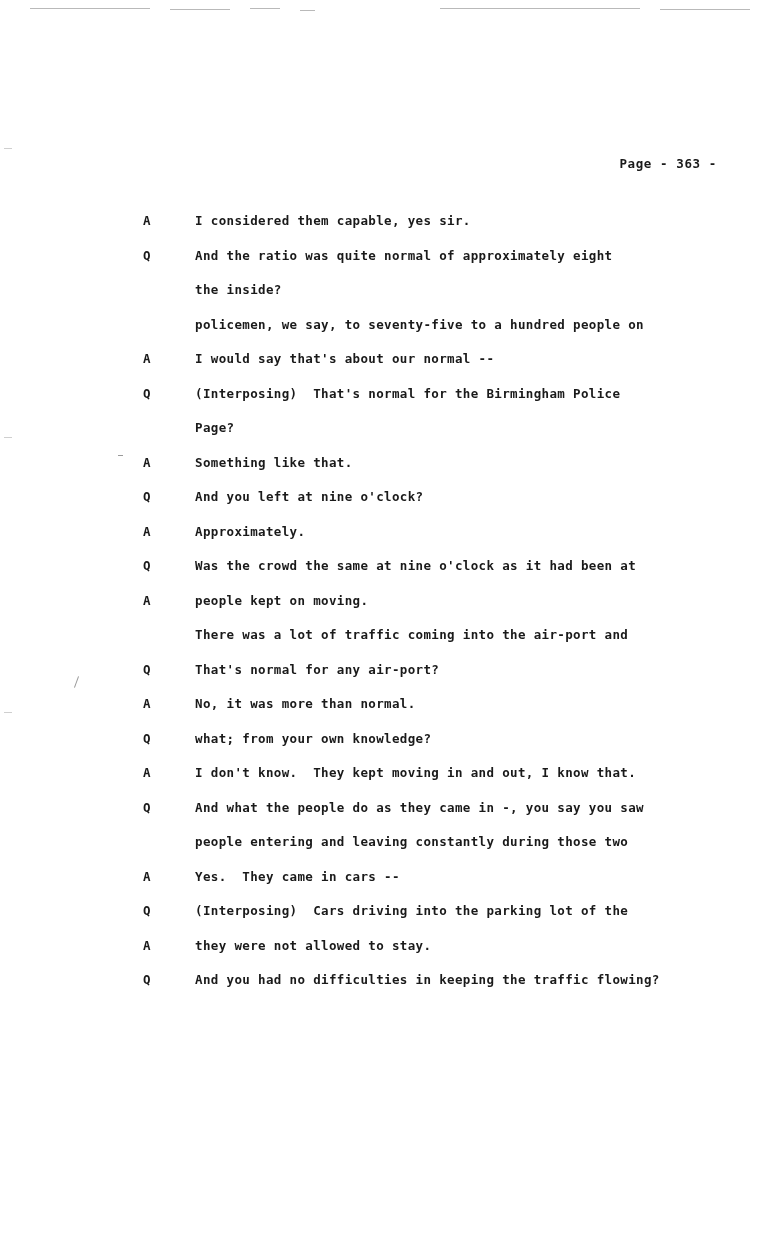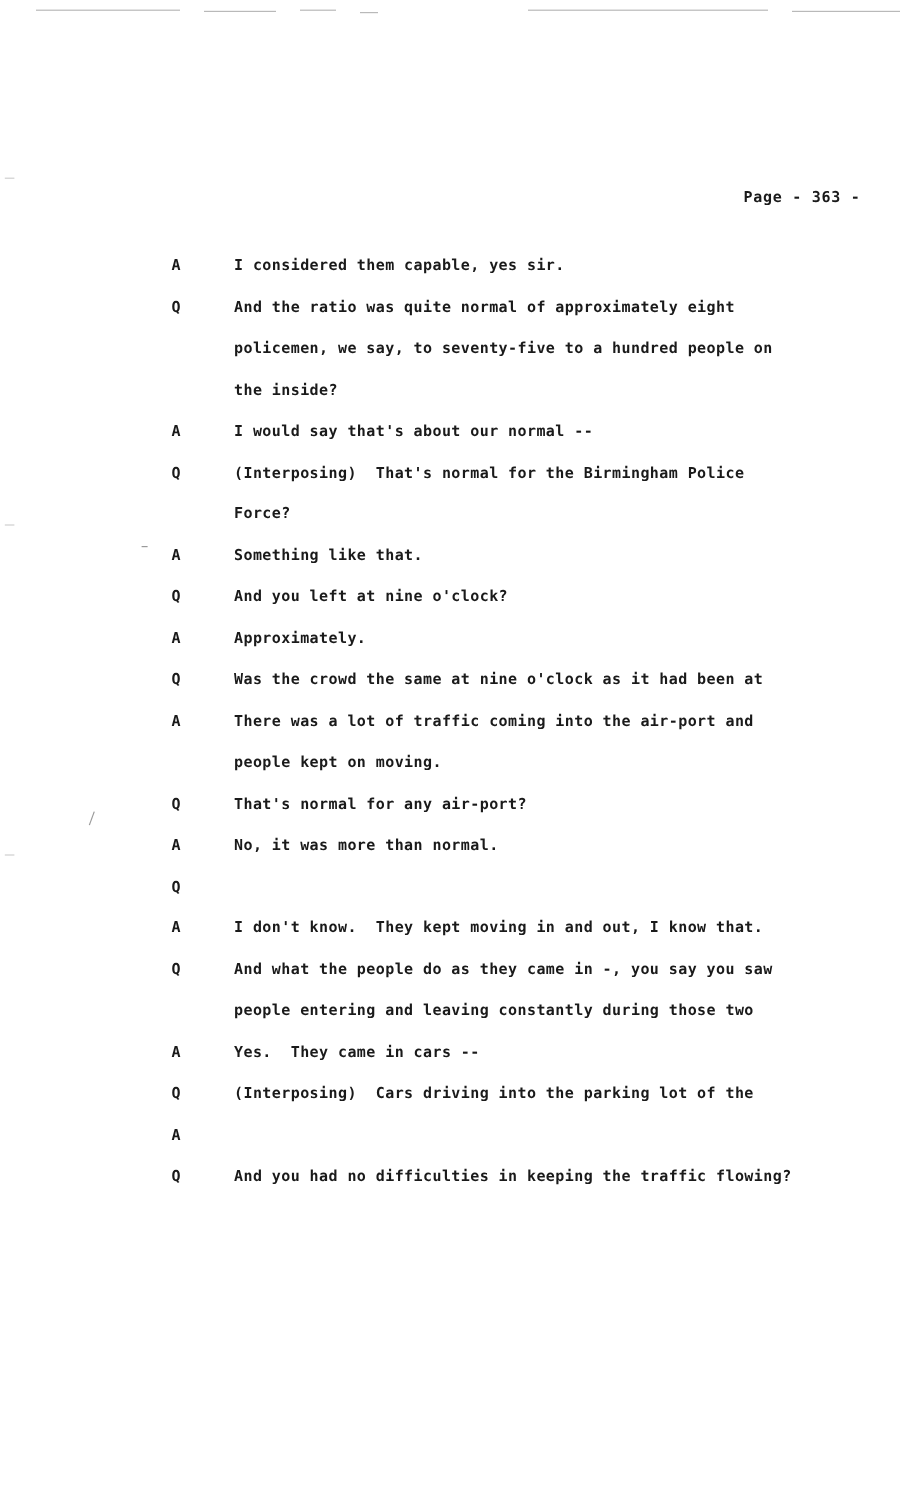--- a/index.html
+++ b/index.html
@@ -119,37 +119,37 @@
       <div class="speaker">A</div>
       <div class="lines">
         <div class="line">I considered them capable, yes sir.</div>
       </div>
     </div>
 
     <div class="qa-block">
       <div class="speaker">Q</div>
       <div class="lines">
         <div class="line">And the ratio was quite normal of approximately eight</div>
+        <div class="line">the inside?</div>
         <div class="line">policemen, we say, to seventy-five to a hundred people on</div>
-        <div class="line">the inside?</div>
       </div>
     </div>
 
     <div class="qa-block">
       <div class="speaker">A</div>
       <div class="lines">
         <div class="line">I would say that's about our normal --</div>
       </div>
     </div>
 
     <div class="qa-block">
       <div class="speaker">Q</div>
       <div class="lines">
         <div class="line">(Interposing)  That's normal for the Birmingham Police</div>
-        <div class="line">Force?</div>
+        <div class="line">Page?</div>
       </div>
     </div>
 
     <div class="qa-block">
       <div class="speaker">A</div>
       <div class="lines">
         <div class="line">Something like that.</div>
       </div>
     </div>
 
@@ -170,42 +170,43 @@
     <div class="qa-block">
       <div class="speaker">Q</div>
       <div class="lines">
         <div class="line">Was the crowd the same at nine o'clock as it had been at</div>
       </div>
     </div>
 
     <div class="qa-block">
       <div class="speaker">A</div>
       <div class="lines">
+        <div class="line">people kept on moving.</div>
         <div class="line">There was a lot of traffic coming into the air-port and</div>
-        <div class="line">people kept on moving.</div>
       </div>
     </div>
 
     <div class="qa-block">
       <div class="speaker">Q</div>
       <div class="lines">
         <div class="line">That's normal for any air-port?</div>
       </div>
     </div>
 
     <div class="qa-block">
       <div class="speaker">A</div>
       <div class="lines">
         <div class="line">No, it was more than normal.</div>
       </div>
     </div>
 
     <div class="qa-block">
       <div class="speaker">Q</div>
       <div class="lines">
+        <div class="line">what; from your own knowledge?</div>
       </div>
     </div>
 
     <div class="qa-block">
       <div class="speaker">A</div>
       <div class="lines">
         <div class="line">I don't know.  They kept moving in and out, I know that.</div>
       </div>
     </div>
 
@@ -227,20 +228,21 @@
     <div class="qa-block">
       <div class="speaker">Q</div>
       <div class="lines">
         <div class="line">(Interposing)  Cars driving into the parking lot of the</div>
       </div>
     </div>
 
     <div class="qa-block">
       <div class="speaker">A</div>
       <div class="lines">
+        <div class="line">they were not allowed to stay.</div>
       </div>
     </div>
 
     <div class="qa-block">
       <div class="speaker">Q</div>
       <div class="lines">
         <div class="line">And you had no difficulties in keeping the traffic flowing?</div>
       </div>
     </div>
 

